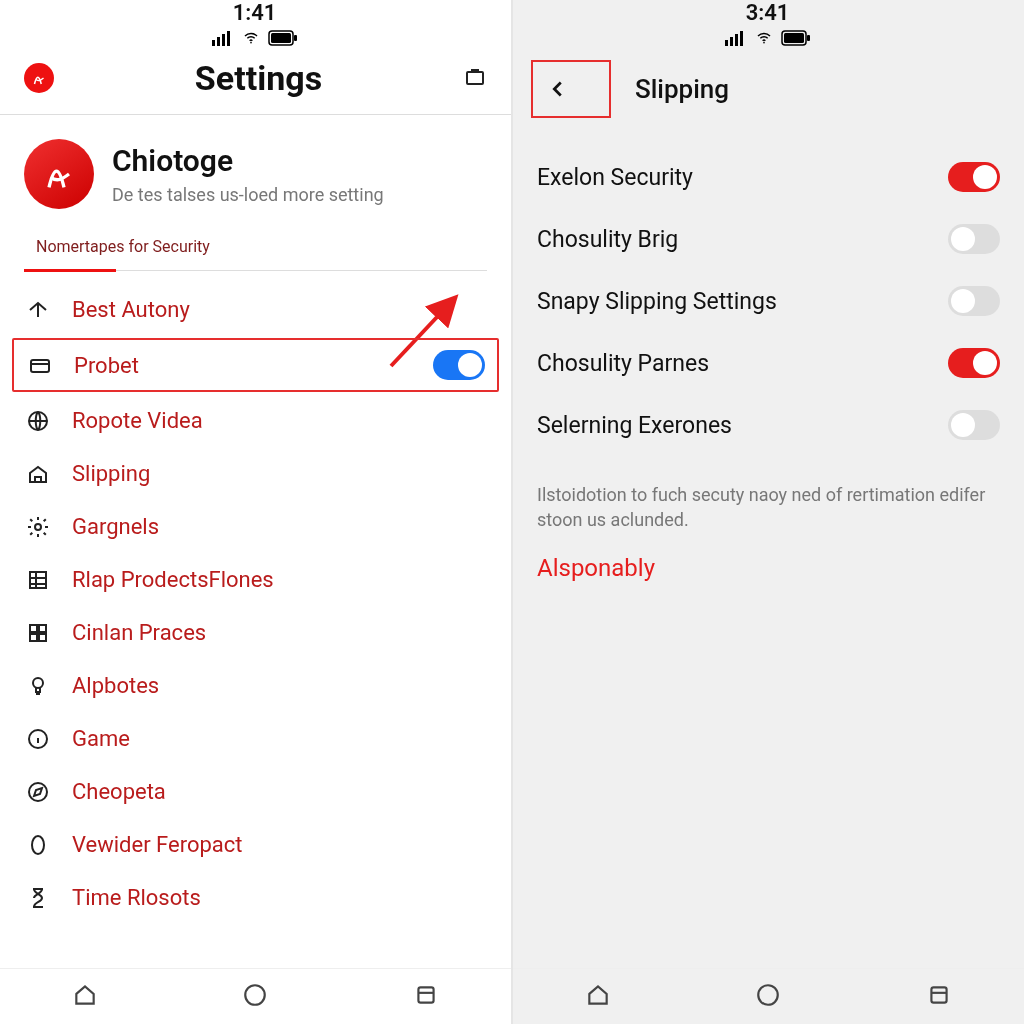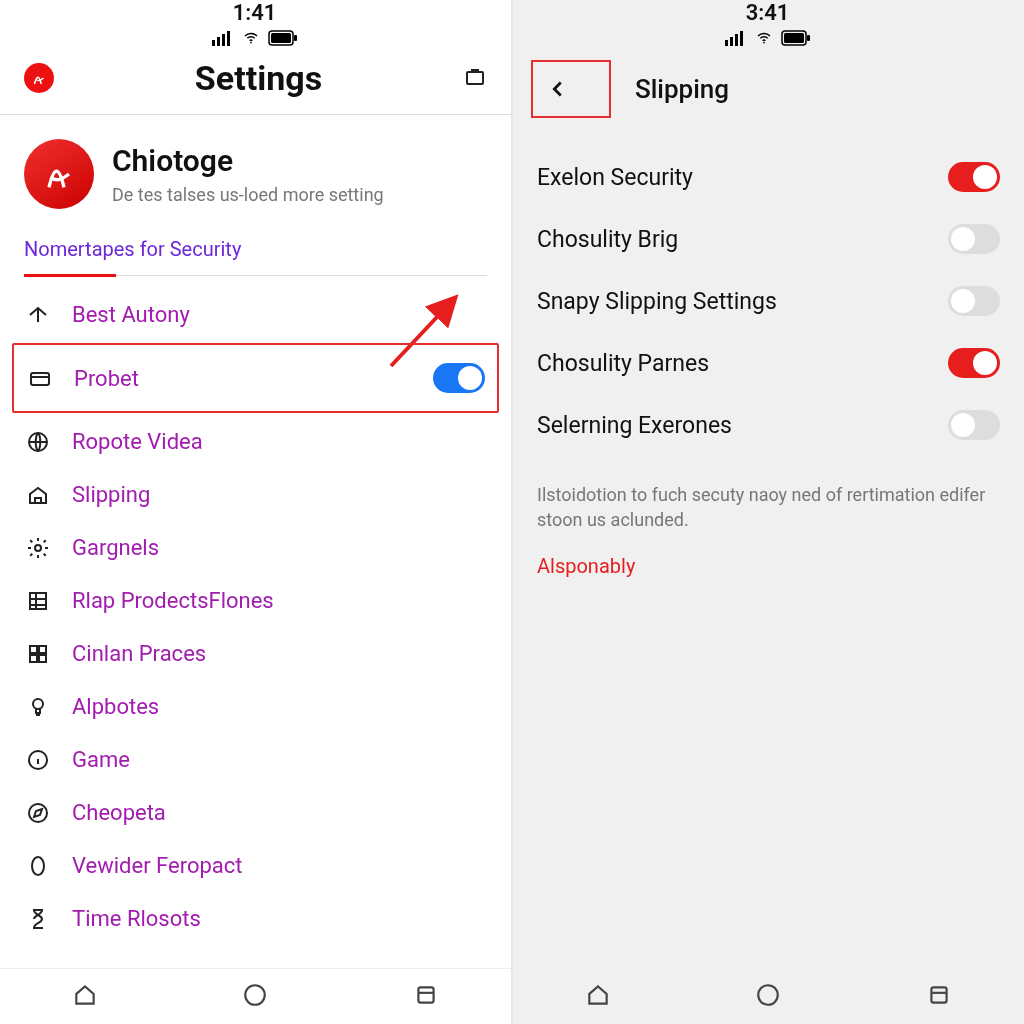--- a/index.html
+++ b/index.html
@@ -66,50 +66,50 @@
   }
   .profile .avatar {
     width: 70px; height:70px; border-radius:50%;
     background: linear-gradient(145deg,#f03030,#c00);
     display:flex; align-items:center; justify-content:center; color:#fff;
   }
   .profile .name { font-size: 30px; font-weight: 600; color:#111; }
   .profile .subtitle { font-size: 18px; color:#777; margin-top:6px; }
 
   .section-label {
-    padding: 8px 24px;
-    font-size: 20px;
-    color:#6d28d9;
+    padding: 8px 36px;
+    font-size: 16px;
+    color:#7f1d1d;
   }
   .underline {
     margin: 6px 24px 12px 24px;
     height: 1px;
     background: #ddd;
     position: relative;
   }
   .underline::before {
     content:"";
     position:absolute; left:0; top:-1px;
     width: 92px; height:3px; background:#e11;
   }
 
   .menu { list-style:none; padding:0 0 12px 0; }
   .menu-item {
     display:flex; align-items:center; gap:20px;
     padding: 14px 24px;
     font-size: 22px;
-    color:#a21caf;
+    color:#b91c1c;
     position:relative;
   }
   .menu-item .icon { width:28px; display:flex; justify-content:center; color:#333; }
   .menu-item.highlighted {
     border: 2.5px solid #e62e2e;
     border-radius: 2px;
     margin: 2px 12px;
-    padding: 18px 12px;
+    padding: 10px 12px;
   }
   .toggle {
     margin-left:auto;
     width: 52px; height: 30px; border-radius: 15px;
     position:relative;
   }
   .toggle.blue { background:#1976f5; }
   .toggle.red  { background:#e61e1e; }
   .toggle.gray { background:#ddd; }
   .toggle .knob {
@@ -149,21 +149,21 @@
   .right-item .toggle { margin-left:auto; }
 
   .info-text {
     padding: 18px 24px 6px 24px;
     font-size: 18px;
     color:#777;
     line-height:1.4;
   }
   .link-text {
     padding: 16px 24px;
-    font-size: 20px;
+    font-size: 24px;
     color:#e61e1e;
   }
 
   
   .bottom-nav {
     position:absolute; bottom:0; left:0; right:0;
     height: 56px;
     display:flex;
     align-items:center;
     justify-content:space-around;

